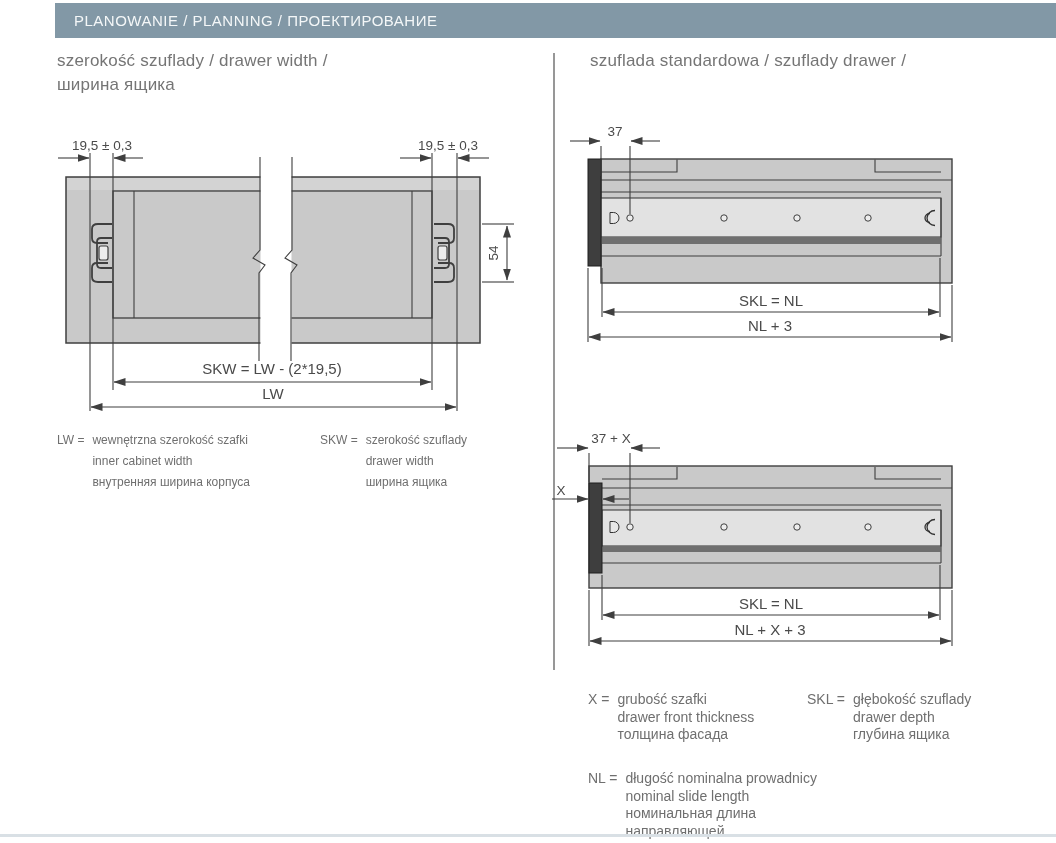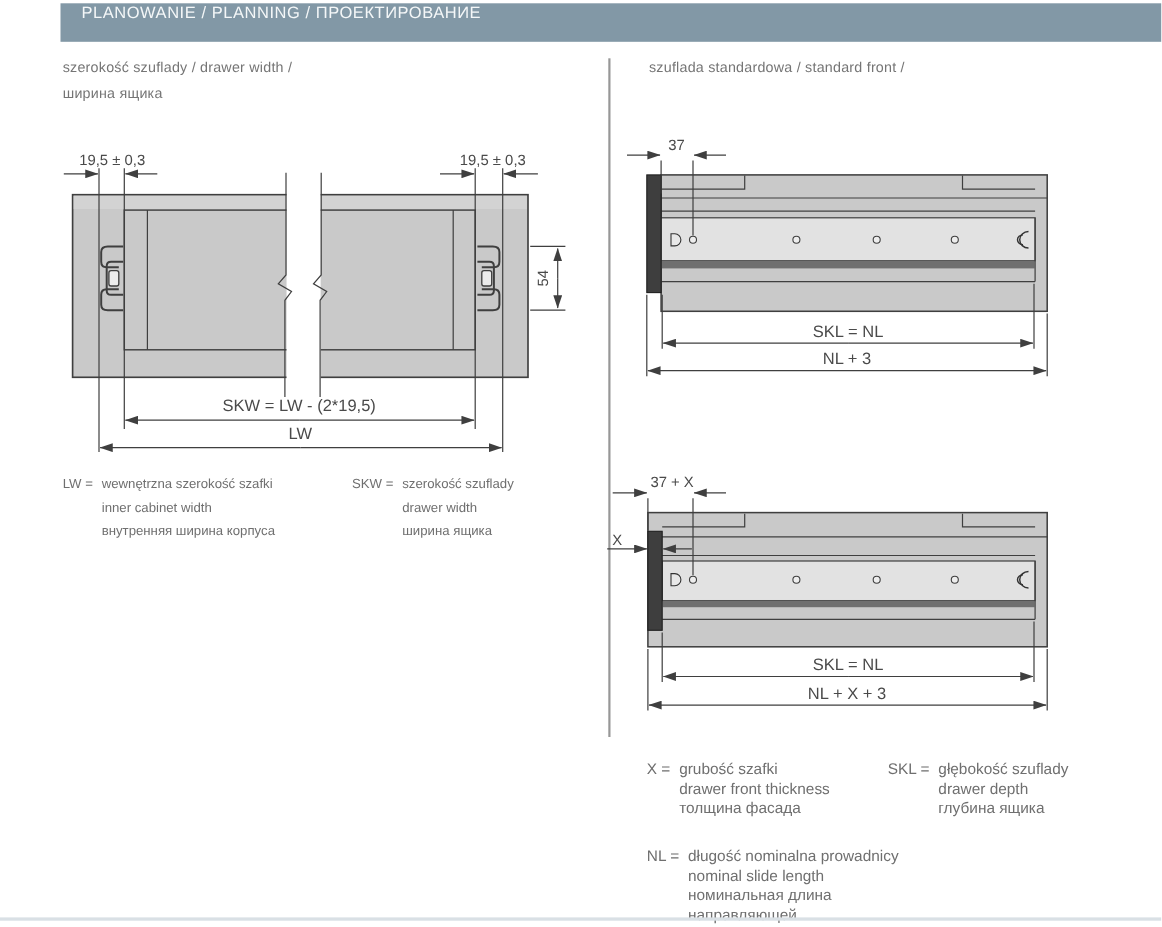--- a/index.html
+++ b/index.html
@@ -1,21 +1,21 @@
 <!DOCTYPE html>
 <html><head>
 <meta charset="utf-8">
 <style>
   html,body{margin:0;padding:0;background:#ffffff;}
   .page{position:relative;width:1056px;height:843px;background:#ffffff;overflow:hidden;
         font-family:"Liberation Sans",sans-serif;}
   .header{position:absolute;left:55px;top:3px;right:0;height:35px;background:#8298a6;
-          display:flex;align-items:flex-start;padding-left:19px;box-sizing:border-box;}
+          display:flex;align-items:center;padding-left:19px;box-sizing:border-box;}
   .header span{color:#f4f7f8;font-size:15px;letter-spacing:.5px;}
-  .heading{position:absolute;font-size:13px;line-height:24px;color:#757575;letter-spacing:.2px;}
+  .heading{position:absolute;font-size:17px;line-height:24px;color:#757575;letter-spacing:.2px;}
   .divider{position:absolute;left:553px;top:53px;width:2px;height:617px;background:#979797;}
   .bottom-rule{position:absolute;left:0;top:834px;width:1056px;height:3px;background:#d9e0e5;}
   .legend{position:absolute;display:flex;color:#6f6f6f;}
   .legend .term{white-space:pre;margin-right:8px;}
   .legend .defs{display:flex;flex-direction:column;}
   .legend.lg{font-size:12px;line-height:21px;}
   .legend.sm{font-size:14px;line-height:17.5px;}
   .diag{position:absolute;}
   .diag text{font-family:"Liberation Sans",sans-serif;fill:#4a4a4a;}
   .t13{font-size:13.5px;}
@@ -29,21 +29,21 @@
 
   <div class="header">
     <span>PLANOWANIE / PLANNING / ПРОЕКТИРОВАНИЕ</span>
   </div>
 
   <div class="heading" style="left:57px;top:49px">
     <div>szerokość szuflady / drawer width /</div>
     <div>ширина ящика</div>
   </div>
   <div class="heading" style="left:590px;top:49px">
-    <div>szuflada standardowa / standard front /</div>
+    <div>szuflada standardowa / szuflady drawer /</div>
   </div>
 
   <div class="divider"></div>
 
   <svg class="diag" style="left:40px;top:125px" width="480" height="295" viewBox="40 125 480 295">
     <defs>
       <marker id="ahL" markerWidth="12" markerHeight="8" refX="11.5" refY="4" orient="auto" markerUnits="userSpaceOnUse">
         <path d="M0,0 L12,4 L0,8 Z" fill="#3f3f3f"></path>
       </marker>
     </defs>

